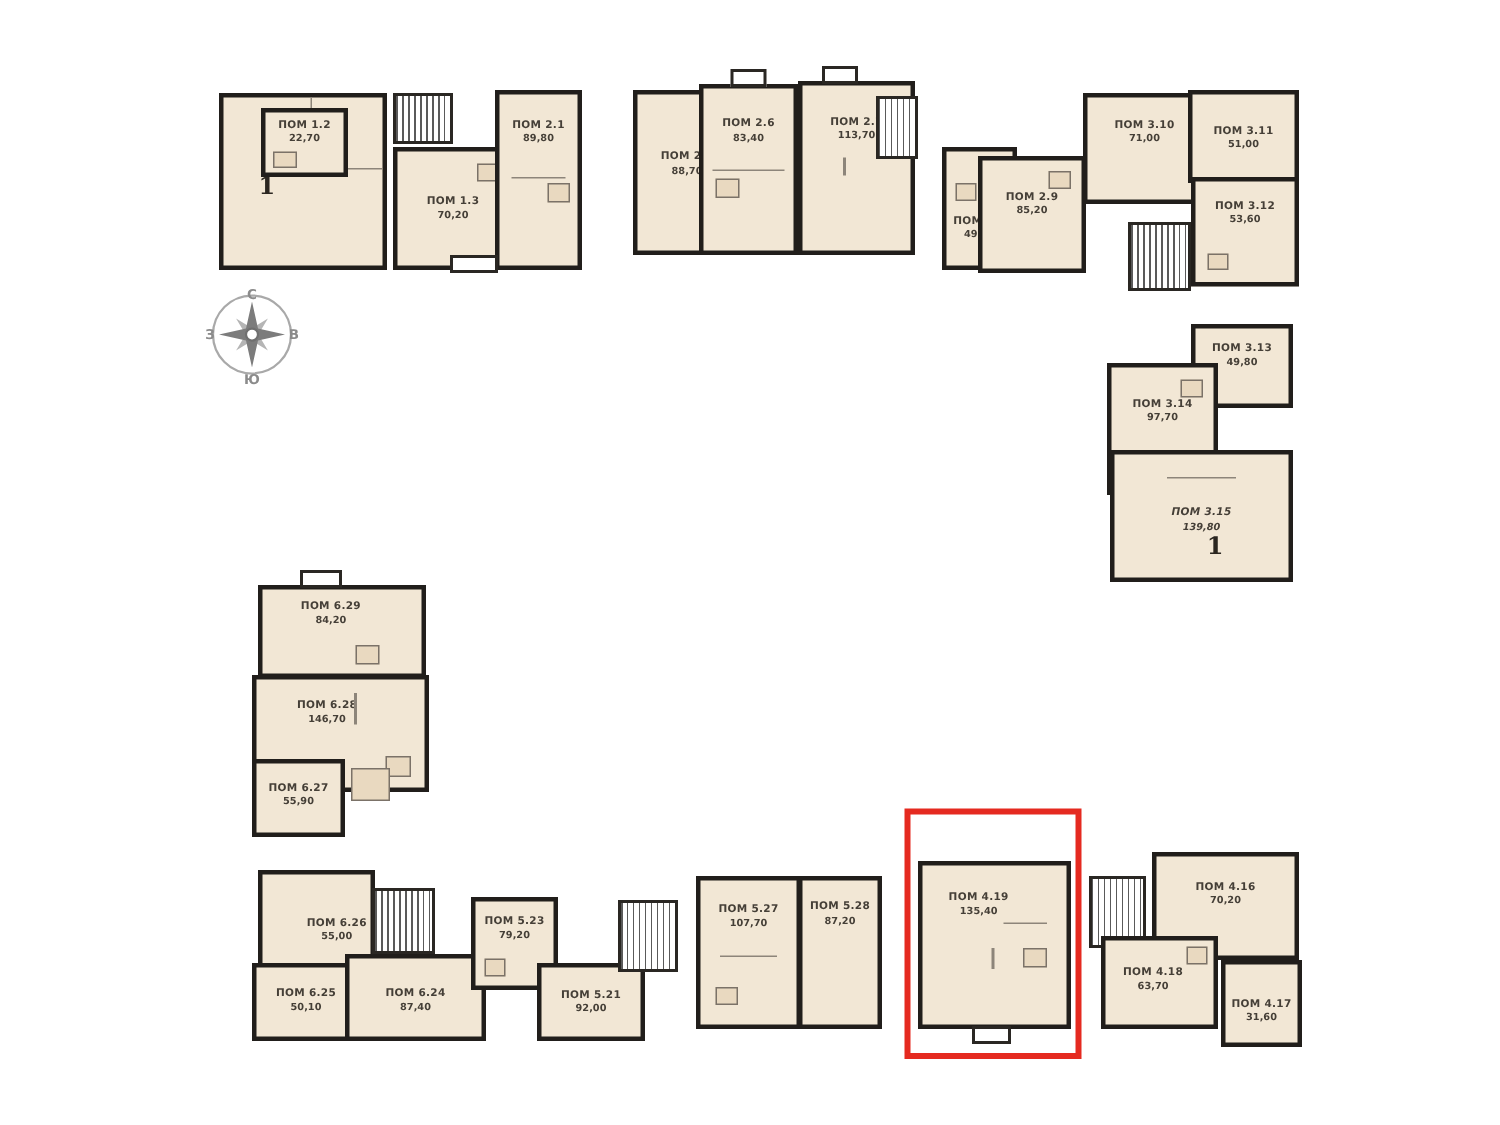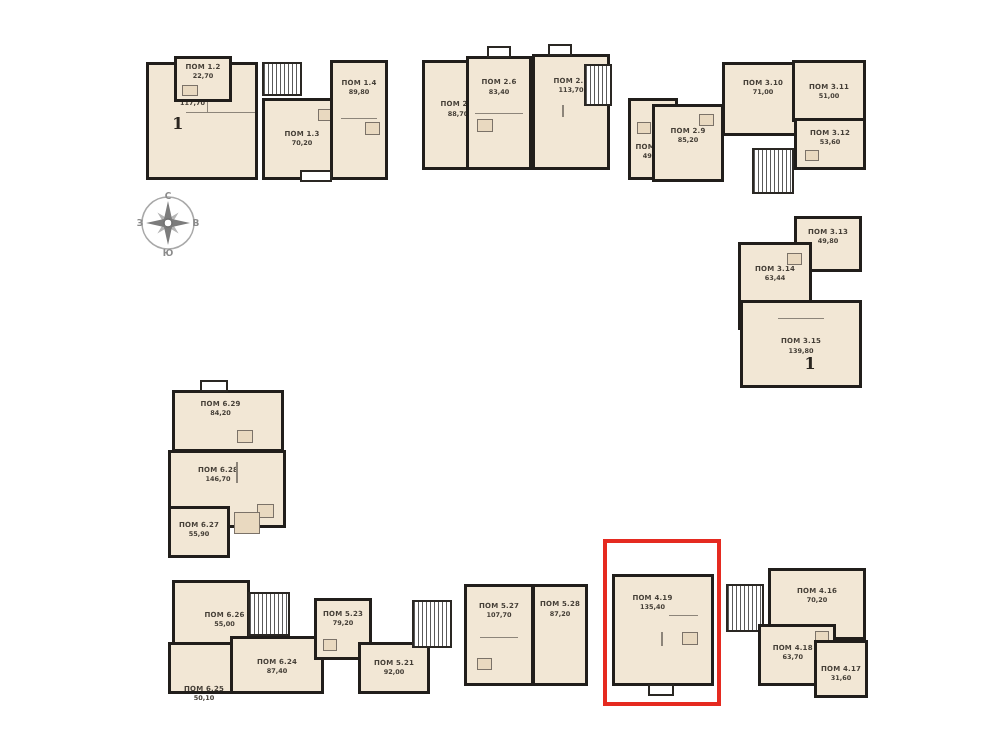--- a/index.html
+++ b/index.html
@@ -26,38 +26,38 @@
 
   <div class="unit" style="left:146px;top:62px;width:112px;height:118px;">
     <div class="ulabel" style="top:22%;left:-18%;">
       <span class="uname">ПОМ 1.1</span>
       <span class="uarea">117,70</span>
     </div>
     <span class="mark" style="left:22%;top:44%;">1</span>
     <div class="iw" style="left:55%;top:0;width:1px;height:42%;"></div>
     <div class="iw" style="left:35%;top:42%;width:65%;height:1px;"></div>
   </div>
-  <div class="unit" style="left:174px;top:56px;width:58px;height:46px;">
+  <div class="unit" style="left:174px;top:72px;width:58px;height:46px;">
     <div class="ulabel" style="top:10%;">
       <span class="uname">ПОМ 1.2</span>
       <span class="uarea">22,70</span>
     </div>
     <div class="bx" style="left:10%;bottom:8%;width:16px;height:11px;"></div>
   </div>
   <div class="stairs" style="left:262px;top:62px;width:40px;height:34px;"></div>
   <div class="unit" style="left:262px;top:98px;width:80px;height:82px;">
     <div class="ulabel" style="top:38%;">
       <span class="uname">ПОМ 1.3</span>
       <span class="uarea">70,20</span>
     </div>
     <div class="bx" style="right:8%;top:10%;width:15px;height:12px;"></div>
   </div>
   <div class="unit" style="left:330px;top:60px;width:58px;height:120px;">
     <div class="ulabel" style="top:14%;">
-      <span class="uname">ПОМ 1.4</span>
+      <span class="uname">ПОМ 2.1</span>
       <span class="uarea">89,80</span>
     </div>
     <div class="bx" style="right:10%;top:52%;width:15px;height:13px;"></div>
     <div class="iw" style="left:15%;top:48%;width:70%;height:1px;"></div>
   </div>
 
   <div class="compass" style="left:133px;top:188px;width:70px;height:70px;">
     <svg width="70" height="70" viewBox="0 0 70 70">
       <circle cx="35" cy="35" r="26" fill="none" stroke="#a9a9a9" stroke-width="1.5"></circle>
       <path d="M35 50 L38 38 L50 35 L38 32 L35 20 L32 32 L20 35 L32 38 Z" fill="#b5b5b5" transform="rotate(45 35 35)"></path>
@@ -113,43 +113,43 @@
       <span class="uname">ПОМ 3.10</span>
       <span class="uarea">71,00</span>
     </div>
   </div>
   <div class="unit" style="left:792px;top:60px;width:74px;height:62px;">
     <div class="ulabel" style="top:36%;">
       <span class="uname">ПОМ 3.11</span>
       <span class="uarea">51,00</span>
     </div>
   </div>
-  <div class="unit" style="left:794px;top:118px;width:72px;height:52px;">
+  <div class="unit" style="left:794px;top:118px;width:72px;height:73px;">
     <div class="ulabel" style="top:18%;">
       <span class="uname">ПОМ 3.12</span>
       <span class="uarea">53,60</span>
     </div>
     <div class="bx" style="left:12%;bottom:12%;width:14px;height:11px;"></div>
   </div>
   <div class="stairs" style="left:752px;top:148px;width:42px;height:46px;"></div>
   <div class="unit" style="left:794px;top:216px;width:68px;height:56px;">
     <div class="ulabel" style="top:18%;">
       <span class="uname">ПОМ 3.13</span>
       <span class="uarea">49,80</span>
     </div>
   </div>
   <div class="unit" style="left:738px;top:242px;width:74px;height:88px;">
     <div class="ulabel" style="top:24%;">
       <span class="uname">ПОМ 3.14</span>
-      <span class="uarea">63,44</span>
+      <span class="uarea">97,70</span>
     </div>
     <div class="bx" style="right:10%;top:10%;width:15px;height:12px;"></div>
   </div>
   <div class="unit" style="left:740px;top:300px;width:122px;height:88px;">
-    <div class="ulabel" style="top:42%;">
+    <div class="ulabel" style="top:42%;font-style:italic;">
       <span class="uname">ПОМ 3.15</span>
       <span class="uarea">139,80</span>
     </div>
     <span class="mark" style="left:53%;top:62%;">1</span>
     <div class="iw" style="left:30%;top:18%;width:40%;height:1px;"></div>
   </div>
 
   <div class="unit" style="left:172px;top:390px;width:112px;height:62px;">
     <div class="ulabel" style="top:12%;left:-14%;">
       <span class="uname">ПОМ 6.29</span>
@@ -173,21 +173,21 @@
   </div>
   <div class="bx" style="position:absolute;left:234px;top:512px;width:26px;height:22px;"></div>
 
   <div class="unit" style="left:172px;top:580px;width:78px;height:72px;">
     <div class="ulabel" style="top:42%;padding-left:27px;">
       <span class="uname">ПОМ 6.26</span>
       <span class="uarea">55,00</span>
     </div>
   </div>
   <div class="unit" style="left:168px;top:642px;width:72px;height:52px;">
-    <div class="ulabel" style="top:28%;margin-top:27px;">
+    <div class="ulabel" style="top:28%;">
       <span class="uname">ПОМ 6.25</span>
       <span class="uarea">50,10</span>
     </div>
   </div>
   <div class="stairs" style="left:248px;top:592px;width:42px;height:44px;"></div>
   <div class="unit" style="left:230px;top:636px;width:94px;height:58px;">
     <div class="ulabel" style="top:36%;">
       <span class="uname">ПОМ 6.24</span>
       <span class="uarea">87,40</span>
     </div>
@@ -230,21 +230,21 @@
     <div class="iw" style="left:48%;top:52%;width:2px;height:14px;"></div>
     <div class="bx" style="right:14%;top:52%;width:16px;height:13px;"></div>
   </div>
   <div class="stairs" style="left:726px;top:584px;width:38px;height:48px;"></div>
   <div class="unit" style="left:768px;top:568px;width:98px;height:72px;">
     <div class="ulabel" style="top:24%;">
       <span class="uname">ПОМ 4.16</span>
       <span class="uarea">70,20</span>
     </div>
   </div>
-  <div class="unit" style="left:734px;top:624px;width:78px;height:62px;margin-left:24px;">
+  <div class="unit" style="left:734px;top:624px;width:78px;height:62px;">
     <div class="ulabel" style="top:30%;left:-12%;">
       <span class="uname">ПОМ 4.18</span>
       <span class="uarea">63,70</span>
     </div>
     <div class="bx" style="right:6%;top:8%;width:14px;height:12px;"></div>
   </div>
   <div class="unit" style="left:814px;top:640px;width:54px;height:58px;">
     <div class="ulabel" style="top:42%;">
       <span class="uname">ПОМ 4.17</span>
       <span class="uarea">31,60</span>

